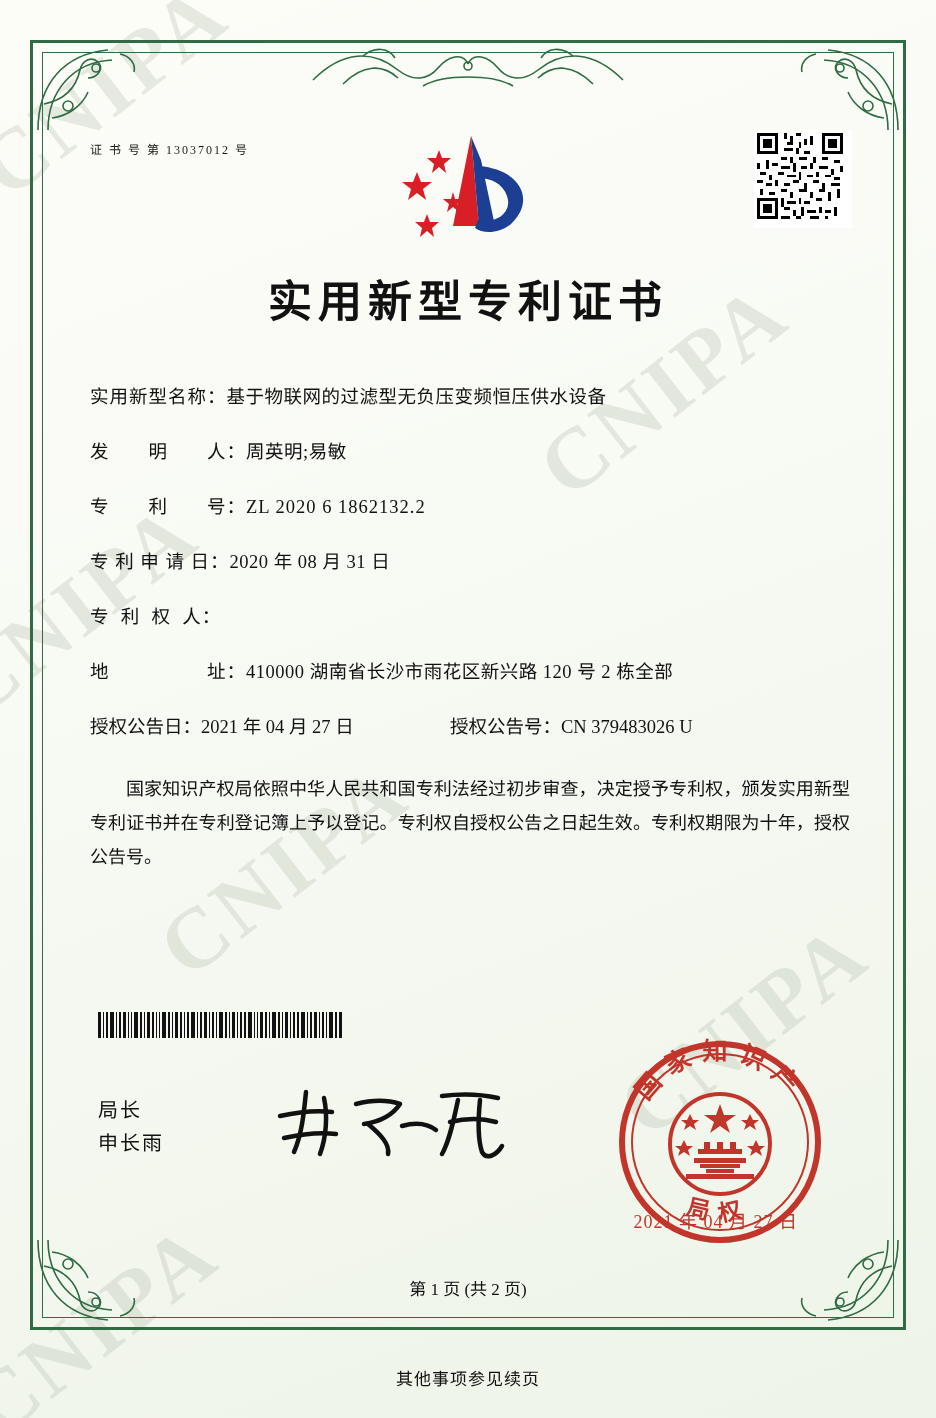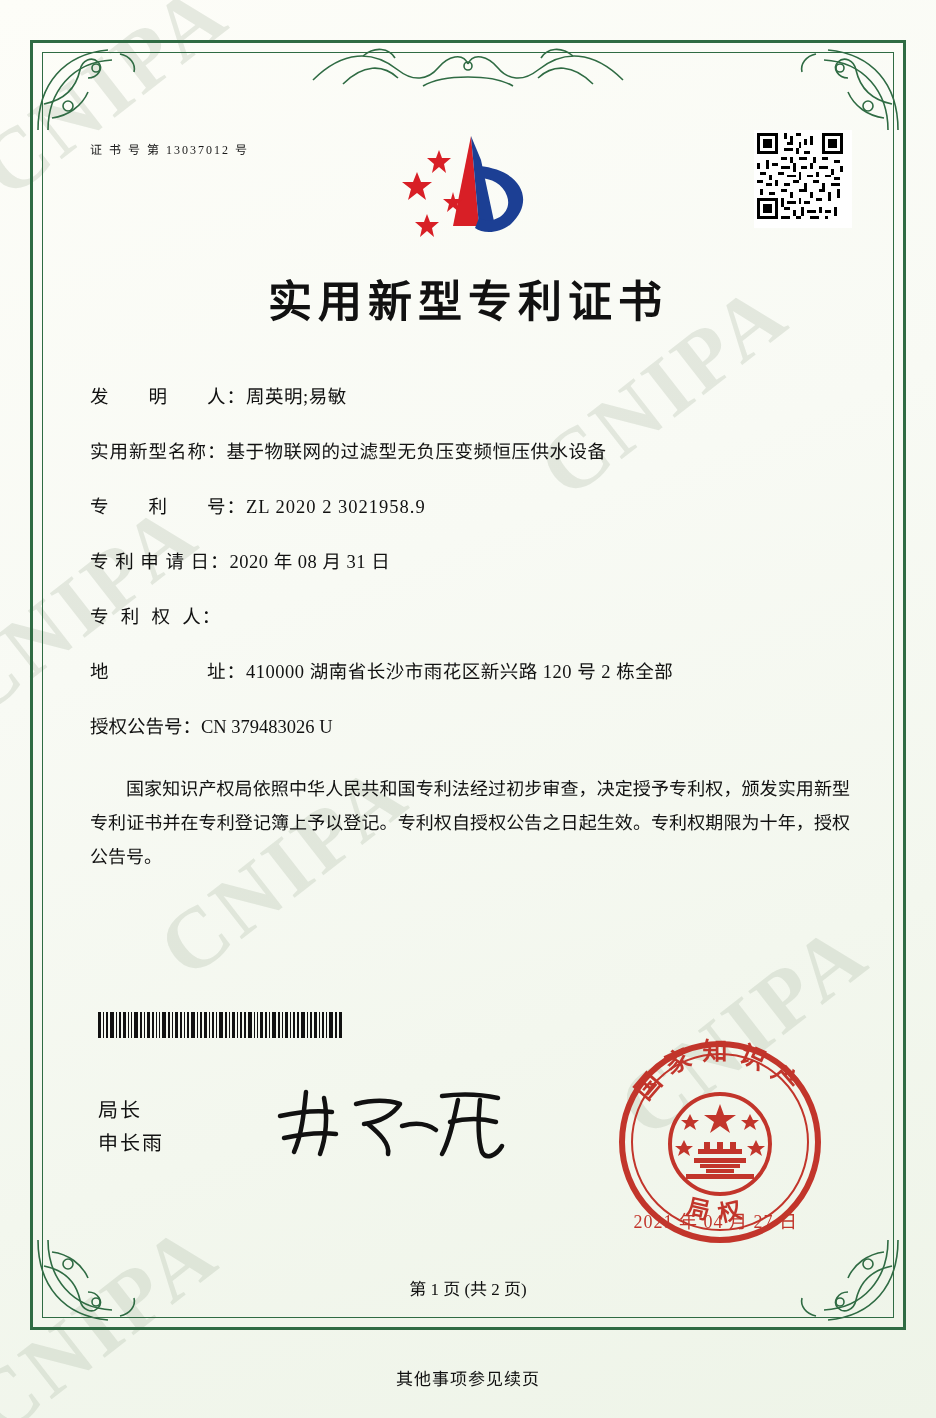--- a/index.html
+++ b/index.html
@@ -424,44 +424,47 @@
           <rect x="18" y="28" width="3" height="1"></rect>
             <rect x="23" y="28" width="1" height="1"></rect>
         </g>
       </svg>
     </div>
 
     <div class="title">实用新型专利证书</div>
 
     <div class="fields">
       <div class="field">
+        <span class="lab">实用新型名称：</span>
+        <span class="val">基于物联网的过滤型无负压变频恒压供水设备</span>
+      </div>
+      <div class="field">
         <span class="lab">发　　明　　人：</span>
         <span class="val">周英明;易敏</span>
       </div>
       <div class="field">
-        <span class="lab">实用新型名称：</span>
-        <span class="val">基于物联网的过滤型无负压变频恒压供水设备</span>
-      </div>
-      <div class="field">
         <span class="lab">专　　利　　号：</span>
-        <span class="val mono-sp">ZL 2020 2 3021958.9</span>
+        <span class="val mono-sp">ZL 2020 6 1862132.2</span>
       </div>
       <div class="field">
         <span class="lab">专 利 申 请 日：</span>
         <span class="val">2020 年 08 月 31 日</span>
       </div>
       <div class="field">
         <span class="lab">专  利  权  人：</span>
       </div>
       <div class="field">
         <span class="lab">地　　　　　址：</span>
         <span class="val">410000 湖南省长沙市雨花区新兴路 120 号 2 栋全部</span>
       </div>
 
       <div class="grantrow">
+        <div class="g1">
+          <span>授权公告日：</span><span>2021 年 04 月 27 日</span>
+        </div>
         <div class="g2">
           <span>授权公告号：</span><span>CN 379483026 U</span>
         </div>
       </div>
     </div>
 
     <div class="paras">
       <p>国家知识产权局依照中华人民共和国专利法经过初步审查，决定授予专利权，颁发实用新型专利证书并在专利登记簿上予以登记。专利权自授权公告之日起生效。专利权期限为十年，授权公告号。</p>
     </div>
 

